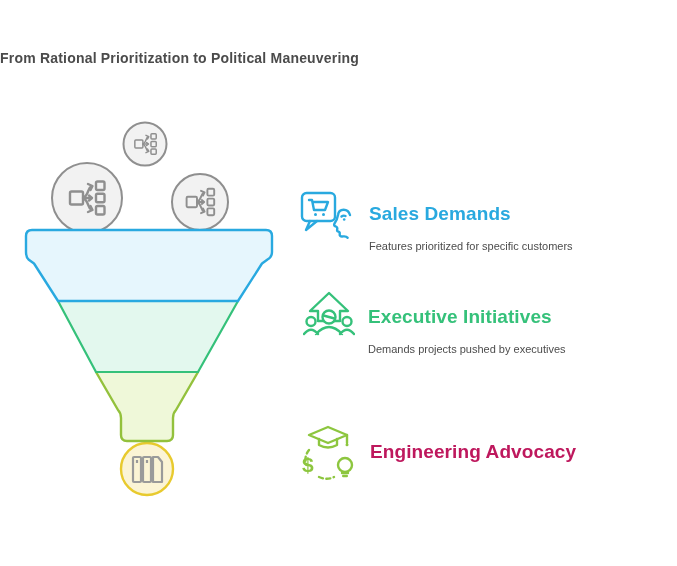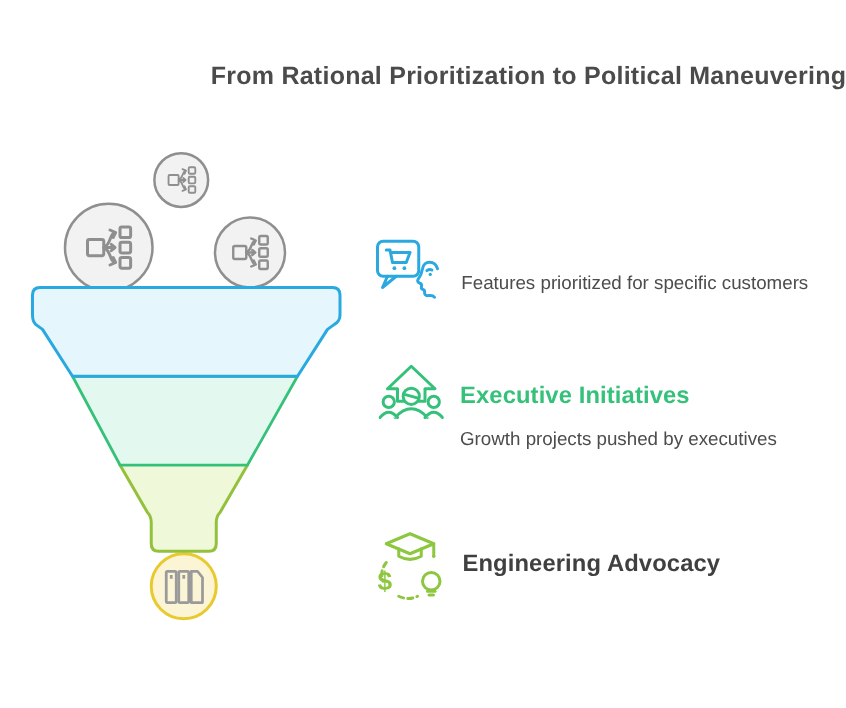--- a/index.html
+++ b/index.html
@@ -1,25 +1,25 @@
 <!DOCTYPE html>
 <html><head>
 <meta charset="utf-8">
 <style>
   html,body{margin:0;padding:0;background:#fff;}
   .canvas{position:relative;width:677px;height:566px;background:#ffffff;overflow:hidden;
           font-family:"Liberation Sans", sans-serif;}
-  .main-title{position:absolute;top:50px;left:0;width:100%;text-align:right;
-          font-size:20px;font-weight:700;letter-spacing:.2px;margin:0;}
+  .main-title{position:absolute;top:50px;left:0;width:100%;text-align:left;
+          font-size:14px;font-weight:700;letter-spacing:.2px;margin:0;}
   .funnel-svg{position:absolute;left:0;top:110px;}
   .item{position:absolute;display:flex;align-items:flex-start;width:372px;}
   .item-icon{flex:0 0 auto;}
   .item-text{margin-left:13px;width:300px;}
   .item-title{font-size:19px;font-weight:700;letter-spacing:.1px;}
-  .item-desc{font-size:15px;color:#4c4c4c;line-height:1.32;margin-top:14px;}
+  .item-desc{font-size:11px;color:#4c4c4c;line-height:1.32;margin-top:14px;}
   .item-1{left:300px;top:191px;}
   .item-2{left:303px;top:288px;}
   .item-3{left:299px;top:424px;}
   .item-1 .item-text{padding-top:12px;}
   .item-2 .item-text{padding-top:18px;}
   .item-3 .item-text{padding-top:17px;}
 </style>
 </head>
 <body>
 
@@ -82,40 +82,41 @@
         <path d="M50 24 C48 17 39 17 38 24 C37.5 27 36 30.5 34.5 32.5 C33.7 33.7 34.2 35 35.6 35.4 C37 35.8 37.6 36.9 37.2 38.3 C36.9 39.4 37.3 40.3 38.4 40.6 C39.4 40.9 39.9 41.7 39.7 42.9 C39.4 44.5 40.5 45.6 42.2 45.5 C44.2 45.4 46.2 44.8 47.6 46.8"></path>
         <path d="M41.5 25.5 Q43.5 24 45.5 25"></path>
       </g>
       <g fill="#29a9df">
         <circle cx="15.5" cy="23.5" r="1.5"></circle>
         <circle cx="23.5" cy="23.5" r="1.5"></circle>
         <circle cx="44.2" cy="28.5" r="1.3"></circle>
       </g>
     </svg>
     <div class="item-text">
+      <div class="item-title" style="color: rgb(41, 169, 223);">Sales Demands</div>
       <div class="item-desc">Features prioritized for specific customers</div>
     </div>
   </div>
 
   <div class="item item-2">
     <svg class="item-icon" width="52" height="54" viewBox="0 0 52 48">
       <g fill="none" stroke-width="2.4" stroke-linecap="round" stroke-linejoin="round" stroke="#35c17a">
         <path d="M26 2 L45 20 H37 V30 H15 V20 H7 Z"></path>
         <circle cx="26" cy="26" r="6.5" fill="#fff"></circle>
         <path d="M20.5 24.5 L31.5 27.5"></path>
         <path d="M13 43 Q26 29 39 43" fill="#fff"></path>
         <circle cx="8" cy="30.5" r="4.5" fill="#fff"></circle>
         <circle cx="44" cy="30.5" r="4.5" fill="#fff"></circle>
         <path d="M1 43 Q8 34.5 15 43" fill="#fff"></path>
         <path d="M37 43 Q44 34.5 51 43" fill="#fff"></path>
       </g>
     </svg>
     <div class="item-text">
       <div class="item-title" style="color: rgb(53, 193, 122);">Executive Initiatives</div>
-      <div class="item-desc">Growth projects pushed by executives</div>
+      <div class="item-desc">Demands projects pushed by executives</div>
     </div>
   </div>
 
   <div class="item item-3">
     <svg class="item-icon" width="58" height="57" viewBox="0 0 58 57">
       <g fill="none" stroke-width="2.4" stroke-linecap="round" stroke-linejoin="round" stroke="#8dc63f">
         <path d="M29 3 L48 11 L29 19 L10 11 Z"></path>
         <path d="M20 15 V21 Q29 26 38 21 V15"></path>
         <path d="M48 11 V19"></path>
         <circle cx="46" cy="41" r="7"></circle>
@@ -123,17 +124,17 @@
         <path d="M44.2 52 h3.6"></path>
         <path d="M10 26 Q4.5 33 7.5 41" stroke-dasharray="4 3.5"></path>
         <path d="M20 53 Q28 56.5 35 53" stroke-dasharray="4 3.5"></path>
       </g>
       <g fill="#8dc63f">
         <circle cx="48" cy="20.8" r="1.5"></circle>
         <text x="3" y="48" font-size="21" font-weight="bold" font-family="Liberation Sans, sans-serif">$</text>
       </g>
     </svg>
     <div class="item-text">
-      <div class="item-title" style="color: #404040;">Engineering Advocacy</div>
+      <div class="item-title" style="color: #be185d;">Engineering Advocacy</div>
     </div>
   </div>
 
 </div>
 
 </body></html>

